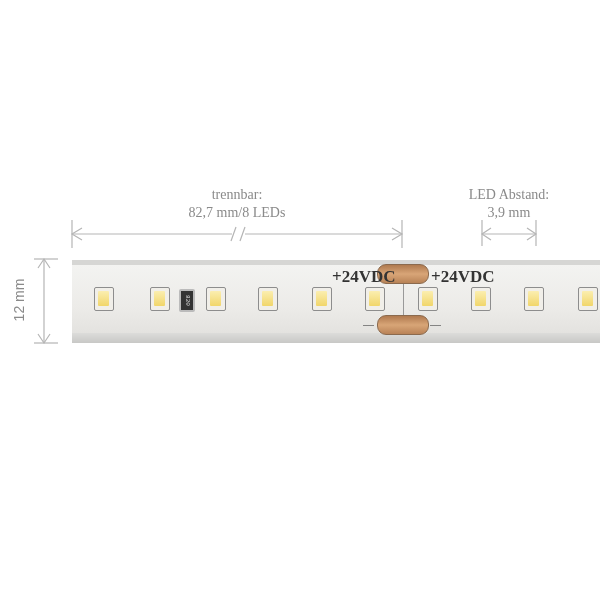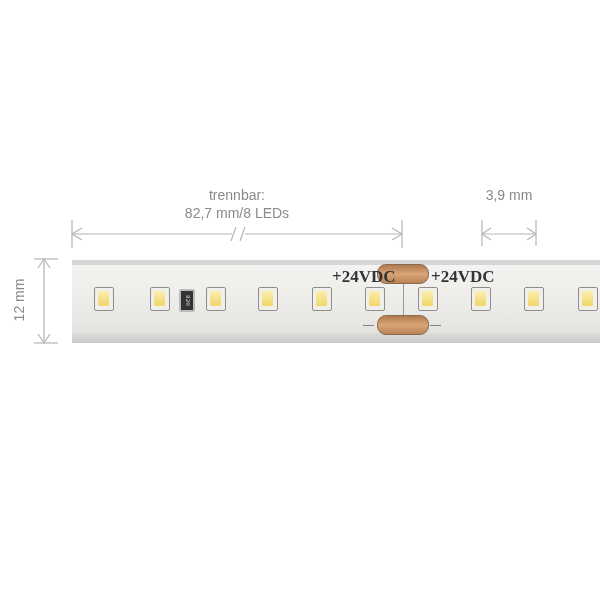--- a/index.html
+++ b/index.html
@@ -1,17 +1,17 @@
 <!DOCTYPE html>
 <html><head>
 <meta charset="utf-8">
 <style>
   html,body{margin:0;padding:0;background:#fff;}
   body{width:600px;height:600px;position:relative;overflow:hidden;font-family:"Liberation Sans",sans-serif;}
-  .label{position:absolute;color:#8a8a8a;font-size:14px;text-align:center;line-height:18px;}
+  .label{position:absolute;color:#8a8a8a;font-size:14px;text-align:center;line-height:18px;font-family:Liberation Serif, serif;}
   svg{position:absolute;left:0;top:0;}
   .vlabel{position:absolute;color:#8a8a8a;font-size:14px;transform:rotate(-90deg);transform-origin:center;white-space:nowrap;}
   .strip{position:absolute;left:72px;top:260px;width:540px;height:83px;background:#d6d6d4;}
   .strip-inner{position:absolute;left:0;top:5px;right:0;height:72px;background:linear-gradient(#f3f3f1,#ecebe8 60%,#e2e1de);}
   .strip-shadow{position:absolute;left:0;bottom:0;right:0;height:10px;background:linear-gradient(#dcdcda,#c8c8c6);}
   .led{position:absolute;top:287px;width:20px;height:24px;border:1.5px solid #8d8d8d;border-radius:2px;background:#f1efe9;box-sizing:border-box;}
   .led::after{content:"";position:absolute;left:3px;top:3px;width:11px;height:15px;background:linear-gradient(#fbeeb0,#f1d66a);border-radius:1px;}
   .resistor{position:absolute;left:179px;top:289px;width:12px;height:19px;background:#333;border-radius:2px;border:2px solid #bbb;color:#ddd;font-size:6px;font-family:"Liberation Mono",monospace;display:flex;align-items:center;justify-content:center;}
   .resistor span{transform:rotate(90deg);}
   .pad{position:absolute;width:50px;height:18px;border-radius:9px;background:linear-gradient(#b07a4f,#d8a577 50%,#b98357);border:1px solid #8b6a4e;}
@@ -47,20 +47,21 @@
     <polyline points="38,334 44,343 50,334"></polyline>
   </g>
 </svg>
 
 <div class="label" style="left:157px;top:186px;width:160px;">
   <div>trennbar:</div>
   <div>82,7 mm/8 LEDs</div>
 </div>
 
 <div class="label" style="left:449px;top:186px;width:120px;">
+  <div>LED Abstand:</div>
   <div>3,9 mm</div>
 </div>
 
 <div class="vlabel" style="left:-6px;top:292px;width:50px;text-align:center;">12 mm</div>
 
 <div class="strip">
   <div class="strip-inner"></div>
   <div class="strip-shadow"></div>
 </div>
 

